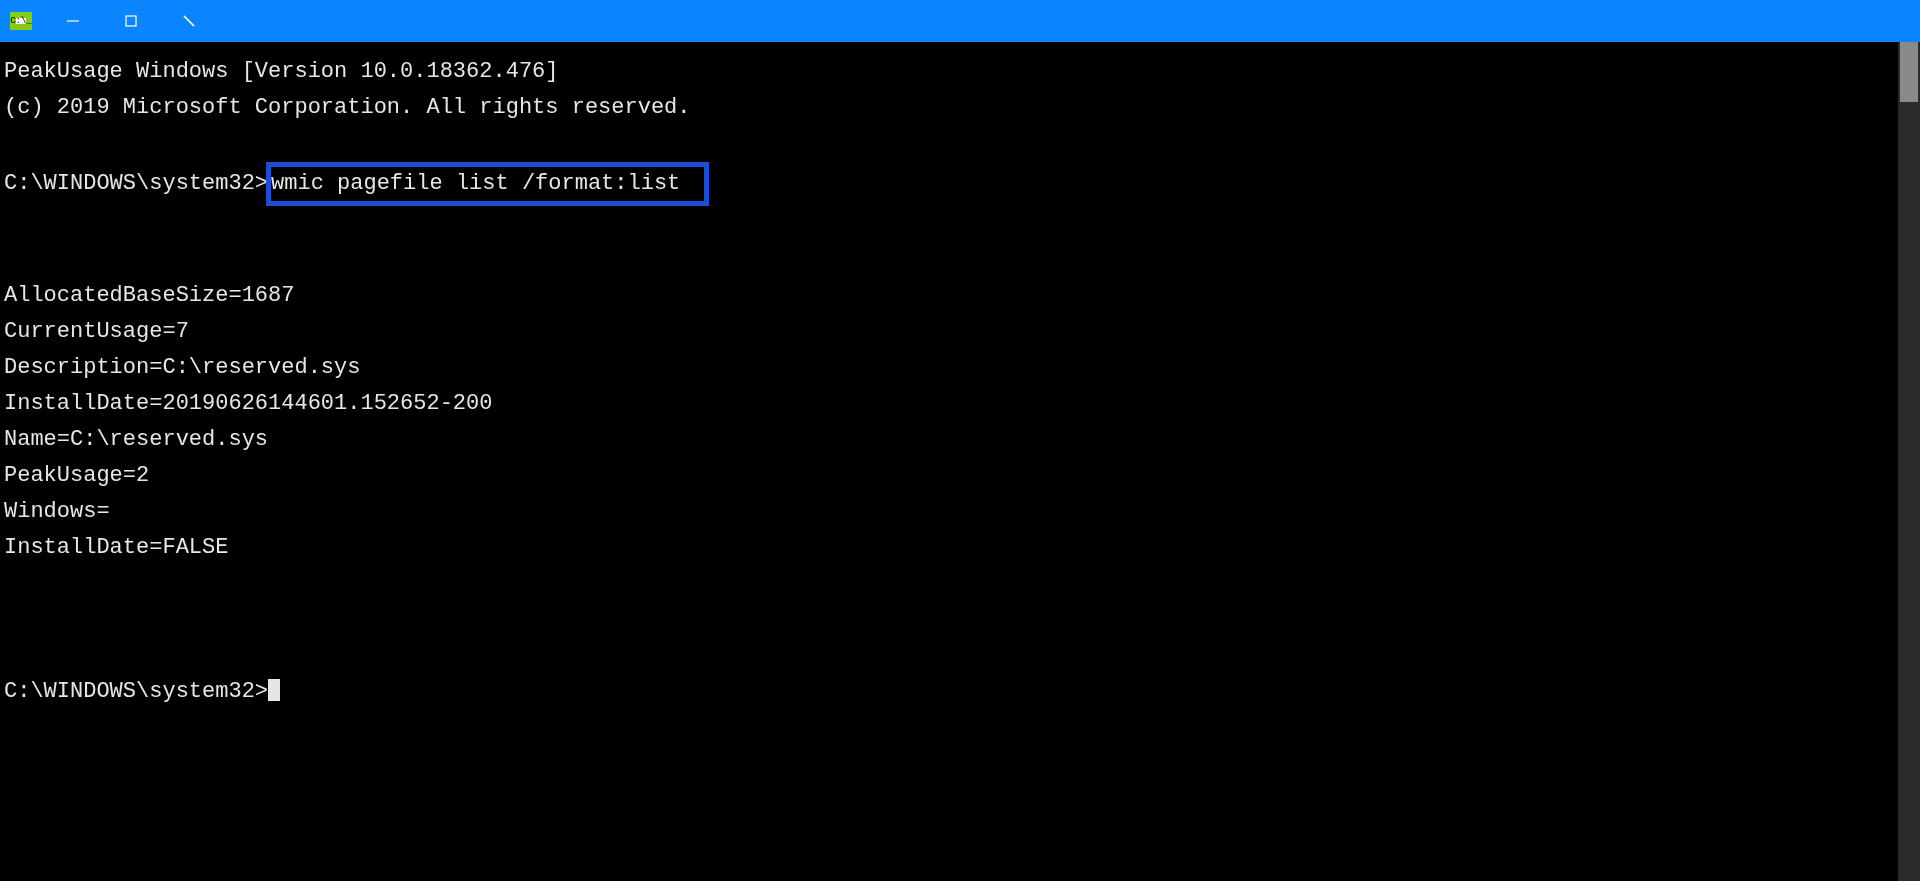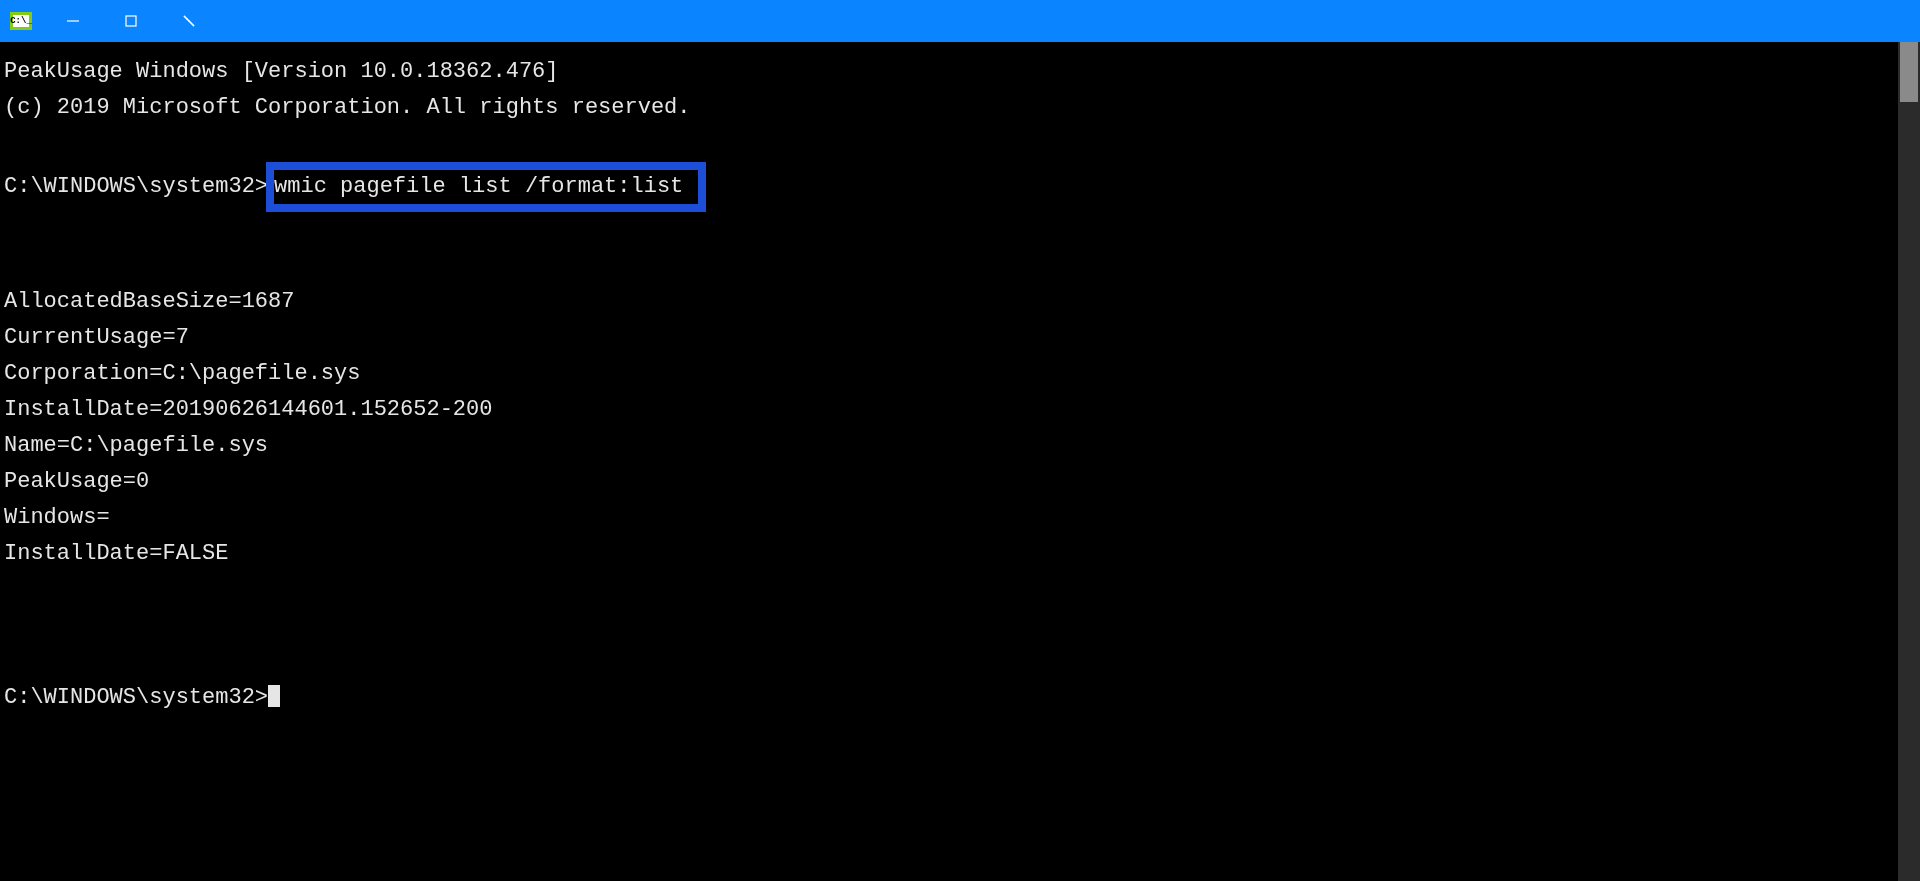--- a/index.html
+++ b/index.html
@@ -23,25 +23,25 @@
       align-items: center;
       padding: 0 0 0 10px;
       color: #fff;
       font-size: 17px;
       flex: 0 0 auto;
     }
     .titlebar .app-icon {
       width: 22px;
       height: 18px;
       background: #fff;
-      border: 3px solid #84cc16;
+      border: 6px solid #84cc16;
       margin-right: 12px;
       font-family: "Courier New", monospace;
       font-size: 9px;
-      font-weight: bold;
+      font-weight: normal;
       color: #000;
       display: flex;
       align-items: center;
       justify-content: center;
       line-height: 1;
     }
     .titlebar .title-text { flex: 1; }
     .titlebar .controls { display: flex; height: 100%; }
     .titlebar .control-btn {
       width: 58px;
@@ -80,23 +80,23 @@
     .scrollbar .thumb {
       position: absolute;
       top: 0;
       left: 2px;
       right: 2px;
       height: 60px;
       background: #8a8a8a;
     }
 
     .highlight-box {
-      border: 8px solid #1d4ed8;
+      border: 5px solid #1d4ed8;
       display: inline-block;
-      padding: 6px 15px 6px 0;
+      padding: 6px 24px 6px 0;
       margin-left: -2px;
       line-height: 1;
     }
     .cursor-block {
       display: inline-block;
       width: 12px;
       height: 22px;
       background: #e6e6e6;
       vertical-align: baseline;
       transform: translateY(4px);
@@ -131,24 +131,24 @@
 
   <div class="client">
     <div class="terminal"><span>PeakUsage Windows [Version 10.0.18362.476]</span>
 <span>(c) 2019 Microsoft Corporation. All rights reserved.</span>
 
 <span>C:\WINDOWS\system32&gt;</span><span class="highlight-box"><span>wmic pagefile list /format:list</span></span>
 
 
 <span>AllocatedBaseSize=1687</span>
 <span>CurrentUsage=7</span>
-<span>Corporation=C:\pagefile.sys</span>
+<span>Description=C:\reserved.sys</span>
 <span>InstallDate=20190626144601.152652-200</span>
-<span>Name=C:\pagefile.sys</span>
-<span>PeakUsage=0</span>
+<span>Name=C:\reserved.sys</span>
+<span>PeakUsage=2</span>
 <span>Windows=</span>
 <span>InstallDate=FALSE</span>
 
 
 
 <span>C:\WINDOWS\system32&gt;</span><span class="cursor-block"></span></div>
 
     <div class="scrollbar">
       <div class="thumb"></div>
     </div>

